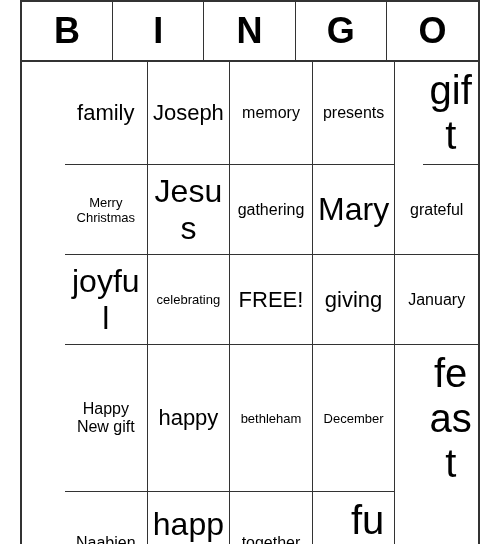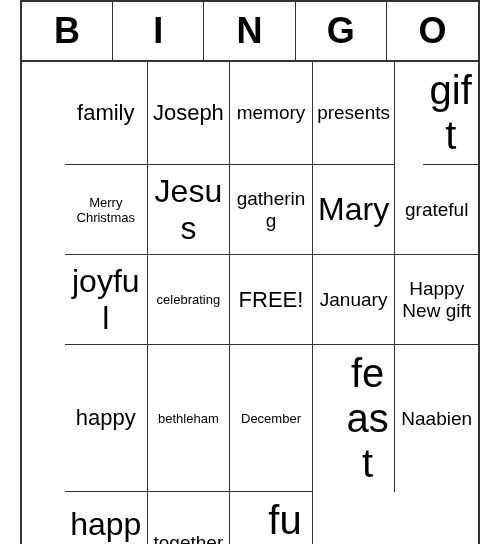--- a/index.html
+++ b/index.html
@@ -47,21 +47,21 @@
       padding: 6px 4px;
       word-break: break-word;
     }
     .bingo-cell:nth-child(5n) {
       border-right: none;
     }
     .bingo-cell:nth-last-child(-n+5) {
       border-bottom: none;
     }
     .size-small { font-size: 13px; }
-    .size-medium { font-size: 19px; }
+    .size-medium { font-size: 16px; }
     .size-large { font-size: 22px; }
     .size-xlarge { font-size: 32px; }
     .size-xxlarge { font-size: 40px; margin-left: 28px; }
   </style>
 </head>
 <body>
 
 <div class="bingo-card">
   <div class="bingo-header">
   <div class="bingo-header-cell">B</div>
@@ -77,20 +77,21 @@
       <div class="bingo-cell size-medium">presents</div>
       <div class="bingo-cell size-xxlarge">gift</div>
       <div class="bingo-cell size-small">Merry Christmas</div>
       <div class="bingo-cell size-xlarge">Jesus</div>
       <div class="bingo-cell size-medium">gathering</div>
       <div class="bingo-cell size-xlarge">Mary</div>
       <div class="bingo-cell size-medium">grateful</div>
       <div class="bingo-cell size-xlarge">joyful</div>
       <div class="bingo-cell size-small">celebrating</div>
       <div class="bingo-cell size-large">FREE!</div>
+      <div class="bingo-cell size-large">giving</div>
       <div class="bingo-cell size-medium">January</div>
       <div class="bingo-cell size-medium">Happy New gift</div>
       <div class="bingo-cell size-large">happy</div>
       <div class="bingo-cell size-small">bethleham</div>
       <div class="bingo-cell size-small">December</div>
       <div class="bingo-cell size-xxlarge">feast</div>
       <div class="bingo-cell size-medium">Naabien</div>
       <div class="bingo-cell size-xlarge">happy</div>
       <div class="bingo-cell size-medium">together</div>
       <div class="bingo-cell size-xxlarge">fun</div>

